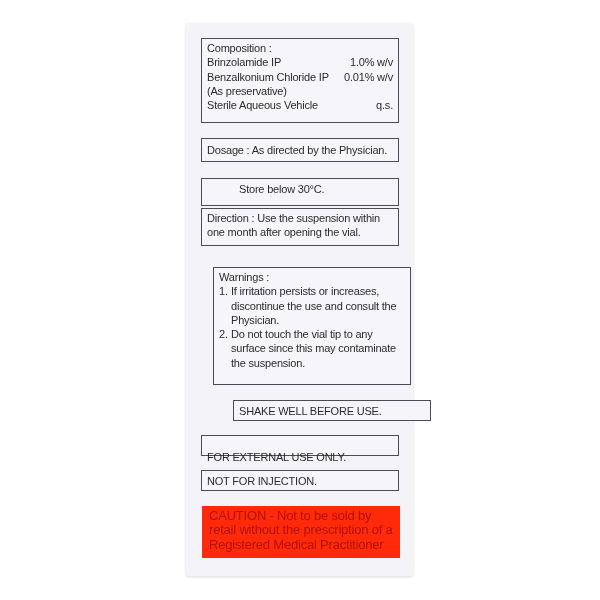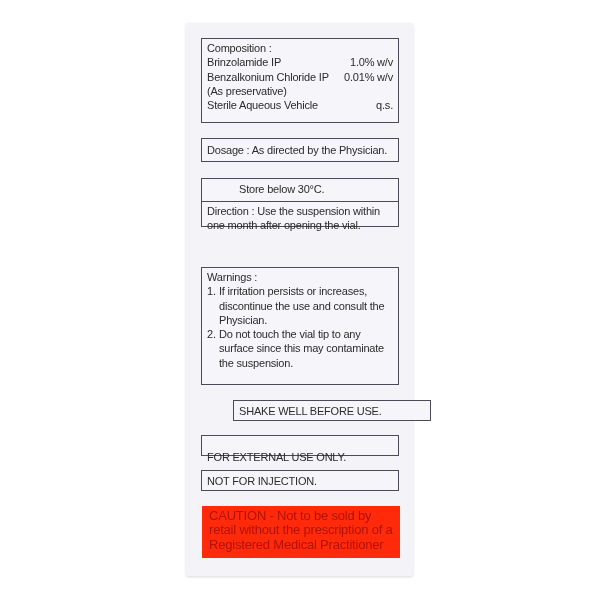--- a/index.html
+++ b/index.html
@@ -43,25 +43,25 @@
 </div>
 
 <div class="box" style="top:138px;height:24px;padding-top:4px;">
   <span>Dosage : As directed by the Physician.</span>
 </div>
 
 <div class="box" style="top:178px;height:28px;padding-top:3px;padding-left:37px;">
   <span>Store below 30°C.</span>
 </div>
 
-<div class="box" style="top:201px;height:26px;">
+<div class="box" style="top:208px;height:38px;">
   <span>Direction : Use the suspension within one month after opening the vial.</span>
 </div>
 
-<div class="box" style="top:267px;height:118px;">
+<div class="box" style="top:267px;height:118px;margin-left:12px;">
   <div>Warnings :</div>
   <div class="warn-item">
     <span class="warn-num">1.</span>
     <span>If irritation persists or increases, discontinue the use and consult the Physician.</span>
   </div>
   <div class="warn-item">
     <span class="warn-num">2.</span>
     <span>Do not touch the vial tip to any surface since this may contaminate the suspension.</span>
   </div>
 </div>

